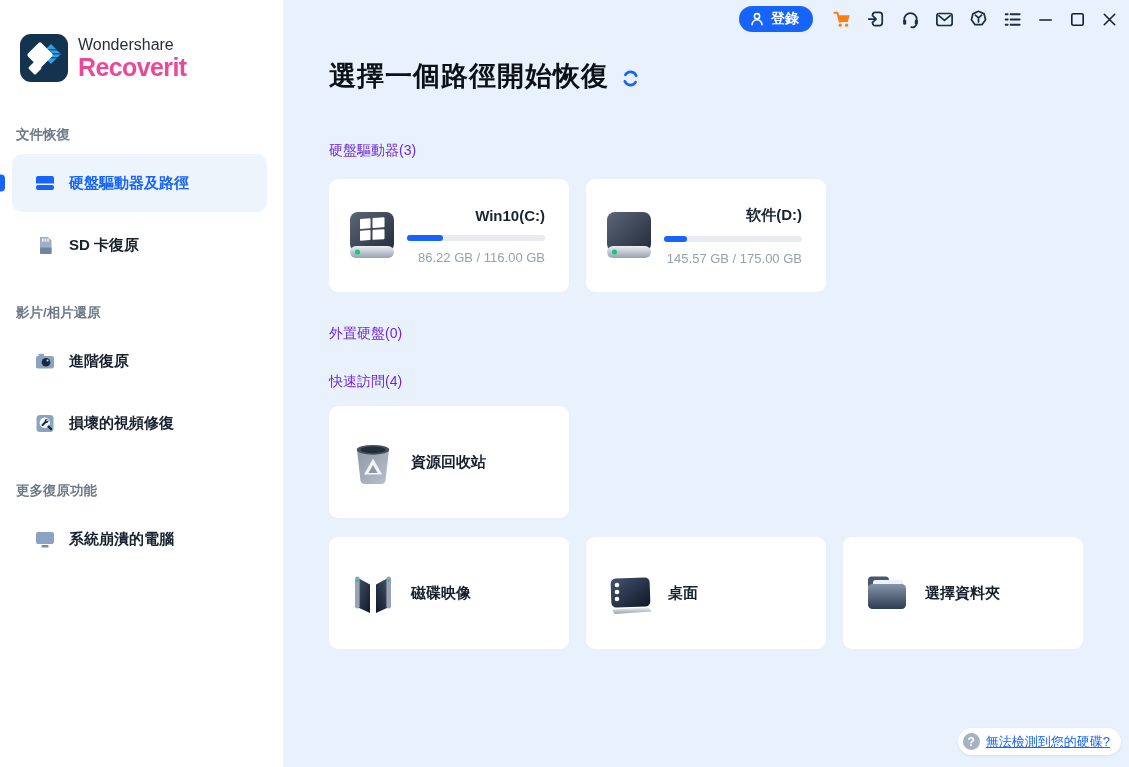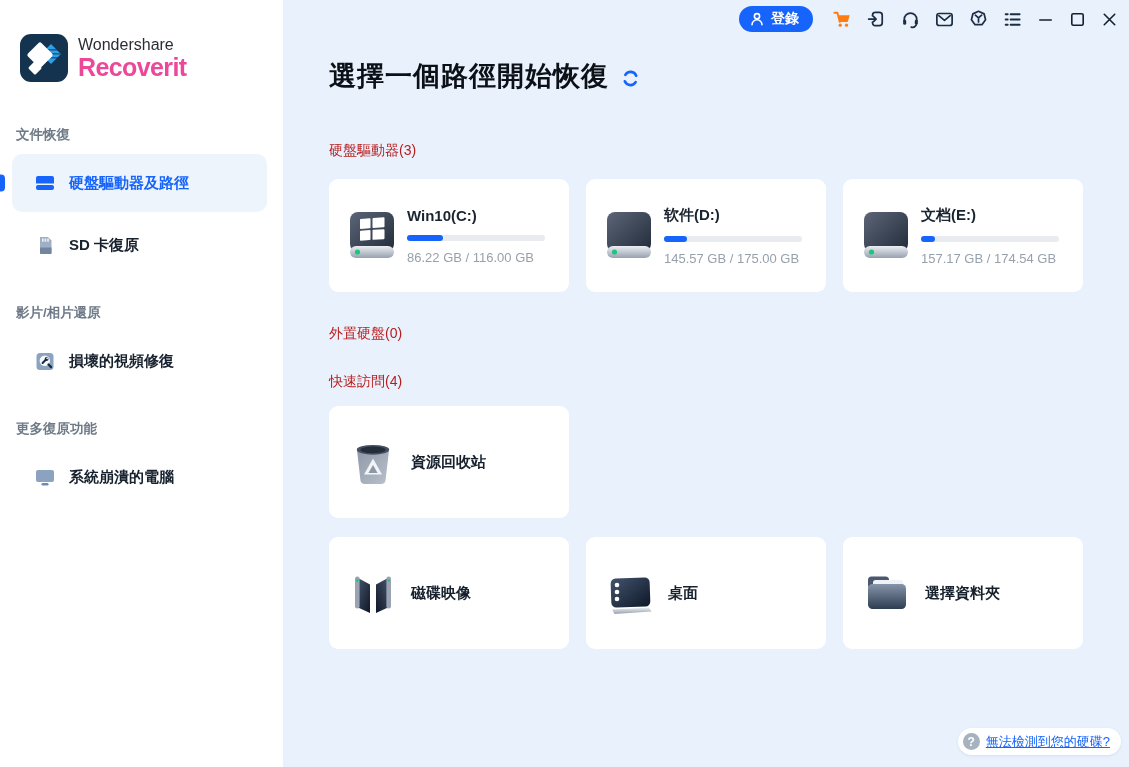--- a/index.html
+++ b/index.html
@@ -33,30 +33,30 @@
     font-size:14px; font-weight:bold; height:26px; padding:0 14px 0 10px; border-radius:14px;
     cursor:pointer; margin-right:6px; }
   .tb-icon { width:21px; height:21px; display:block; cursor:pointer; }
   .tb-icon.win { width:19px; height:19px; }
 
   .h1-row { display:flex; align-items:center; gap:12px; padding-top:58px; }
   .page-title { font-size:27px; font-weight:600; color:#0c1117;
     font-family:"Liberation Serif", serif; letter-spacing:1px; }
   .refresh { width:19px; height:19px; cursor:pointer; margin-top:4px; }
 
-  .section-label { font-size:14px; color:#b91c1c; }
+  .section-label { font-size:14px; color:#6d28d9; }
   .lbl-hdd { margin-top:48px; }
   .lbl-ext { margin-top:33px; }
   .lbl-quick { margin-top:30px; }
 
   .card-row { display:flex; gap:17px; margin-top:19px; }
   .card-row.quick2 { margin-top:15px; }
   .card { background:#fff; border-radius:9px; width:240px; cursor:pointer;
     display:flex; align-items:center; }
-  .drive-card { height:113px; padding-left:18px; }
+  .drive-card { height:113px; padding-left:18px;text-align:right; }
   .drive-icon { width:50px; height:52px; flex-shrink:0; }
   .drive-info { margin-left:10px; }
   .drive-name { font-size:15px; font-weight:bold; color:#1a2430; }
   .progress { width:138px; height:6px; background:#e9ebef; border-radius:3px; margin:11px 0 9px; }
   .progress-fill { height:6px; background:#1664fb; border-radius:3px; }
   .capacity { font-size:13px; color:#97a1ac; }
 
   .quick-card { height:112px; padding-left:20px; }
   .quick-icon { width:48px; height:48px; flex-shrink:0; }
   .quick-label { margin-left:14px; font-size:15px; font-weight:600; color:#17212d; }
@@ -144,20 +144,29 @@
         <rect x="8" y="4.5" width="1.6" height="3.2" fill="#eef2f7"></rect>
         <rect x="10.6" y="4.5" width="1.6" height="3.2" fill="#eef2f7"></rect>
         <rect x="13.2" y="4.5" width="1.6" height="3.2" fill="#eef2f7"></rect>
         <path d="M6 13.5 h11.5 V19 a1 1 0 0 1 -1 1 H7 a1 1 0 0 1 -1 -1 z" fill="#7285a0"></path>
       </svg>
       <span>SD 卡復原</span>
     </div>
 
     <div class="nav-header later">影片/相片還原</div>
 
+    <div class="nav-item">
+      <svg class="nav-icon" viewBox="0 0 22 22">
+        <rect x="4.5" y="3.8" width="5.5" height="4" rx="1" fill="#8ba3c0"></rect>
+        <rect x="2" y="6" width="18" height="12.5" rx="2" fill="#8ba3c0"></rect>
+        <circle cx="12" cy="12.2" r="4.3" fill="#182a40"></circle>
+        <circle cx="13.6" cy="10.6" r="1" fill="#cfd9e6"></circle>
+      </svg>
+      <span>進階復原</span>
+    </div>
 
     <div class="nav-item">
       <svg class="nav-icon" viewBox="0 0 22 22">
         <rect x="2.5" y="3" width="17" height="17" rx="3.5" fill="#8ba3c0"></rect>
         <circle cx="10.8" cy="10.8" r="5.2" fill="#f4f7fb"></circle>
         <path d="M8.6 13 l3.2 -3.2" stroke="#16293e" stroke-width="2" stroke-linecap="round" fill="none"></path>
         <circle cx="12.6" cy="9" r="1.9" fill="#16293e"></circle>
         <circle cx="13.2" cy="8.4" r="0.8" fill="#f4f7fb"></circle>
         <path d="M14.5 14.5 l2.6 2.6" stroke="#16293e" stroke-width="2.2" stroke-linecap="round" fill="none"></path>
       </svg>
@@ -266,34 +275,20 @@
         </svg>
         <div class="drive-info">
           <div class="drive-name">软件(D:)</div>
           <div class="progress">
             <div class="progress-fill" style="width: 17%;"></div>
           </div>
           <div class="capacity">145.57 GB / 175.00 GB</div>
         </div>
       </div>
 
-      <div class="card drive-card">
-        <svg class="drive-icon" viewBox="0 0 50 52">
-          <rect x="3" y="2" width="44" height="40" rx="8" fill="url(#gBody)"></rect>
-          <rect x="3" y="36" width="44" height="12" rx="6" fill="url(#gRim)"></rect>
-          <circle cx="10.5" cy="42" r="2.6" fill="#1ec57f"></circle>
-        </svg>
-        <div class="drive-info">
-          <div class="drive-name">文档(E:)</div>
-          <div class="progress">
-            <div class="progress-fill" style="width: 10%;"></div>
-          </div>
-          <div class="capacity">157.17 GB / 174.54 GB</div>
-        </div>
-      </div>
     </div>
 
     <div class="section-label lbl-ext">外置硬盤(0)</div>
 
     <div class="section-label lbl-quick">快速訪問(4)</div>
 
     <div class="card-row quick2">
       <div class="card quick-card">
         <svg class="quick-icon" viewBox="0 0 48 48">
           <path d="M8 12 Q8 9.8 10 9.8 L38 9.8 Q40 9.8 40 12 L36.6 42 Q36.2 46 32 46 L16 46 Q11.8 46 11.4 42 Z" fill="url(#gBin)"></path>

